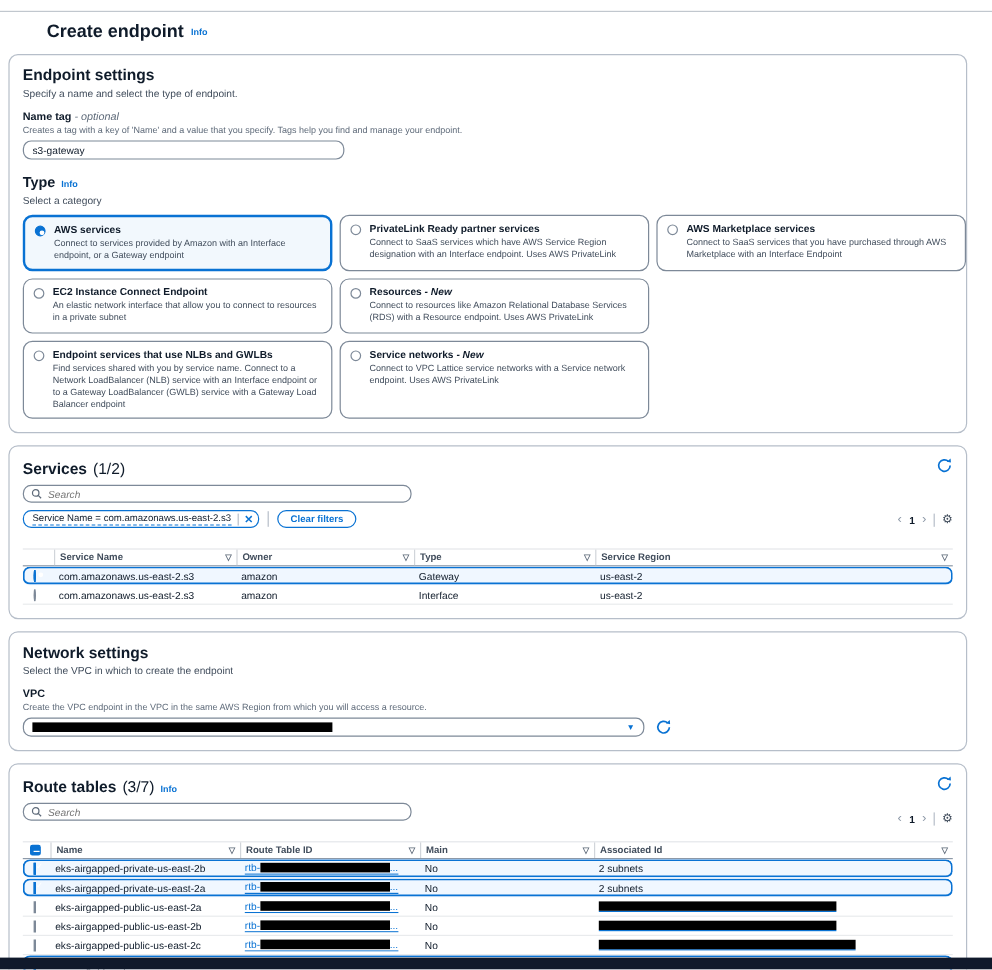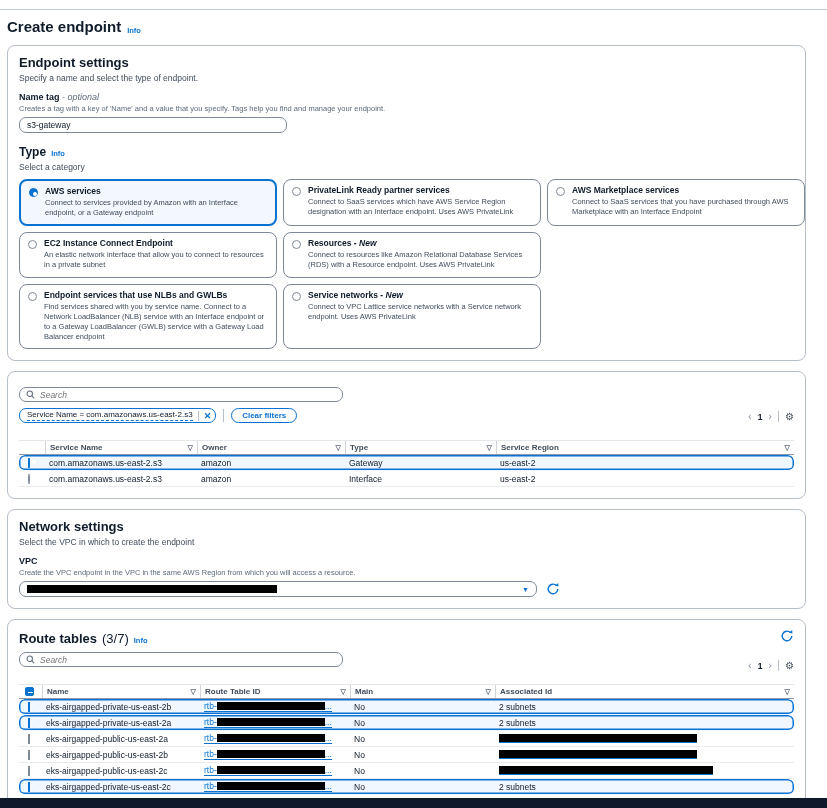--- a/index.html
+++ b/index.html
@@ -1,21 +1,21 @@
 <!DOCTYPE html>
 <html><head>
 <meta charset="utf-8">
 <style>
   * { margin:0; padding:0; box-sizing:border-box; }
   html,body { width:827px; height:808px; background:#fff; overflow:hidden;
     font-family:"Liberation Sans", sans-serif; color:#0f1b2a; }
   .hairline { border-top:1px solid #c1c7ce; margin-top:9px; }
   .content { padding:8px 7px 0 7px; width:813px; }
 
-  .page-title-row { display:flex; align-items:flex-end; gap:6px; }
+  .page-title-row { display:flex; align-items:center; gap:6px;margin-left:32px; }
   .page-title { font-size:15px; font-weight:bold; }
   .info-link { color:#0972d3; font-size:7.5px; font-weight:bold; cursor:pointer; }
   .page-subtitle { font-size:8.5px; color:#0f1b2a; margin-top:3px; }
 
   .card { border:1px solid #b6bec9; border-radius:8px; background:#fff;
     padding:9px 11px 11px 11px; margin-top:10px; }
 
   .sec-title-row { display:flex; align-items:baseline; gap:5px; }
   .sec-title { font-size:13px; font-weight:bold; }
   .sec-count { font-size:13px; font-weight:normal; }
@@ -169,20 +169,30 @@
       </div>
       <div class="tile">
         <span class="tile-radio"></span>
         <div class="tile-title"><span>Service networks</span> <span class="new">- New</span></div>
         <div class="tile-desc">Connect to VPC Lattice service networks with a Service network endpoint. Uses AWS PrivateLink</div>
       </div>
     </div>
   </div>
 
   <div class="card">
+    <div class="sec-title-row">
+      <span class="sec-title">Services</span>
+      <span class="sec-count">(1/2)</span>
+      <span class="head-right">
+        <svg class="refresh-btn" viewBox="0 0 16 16">
+          <path d="M13.5 8a5.5 5.5 0 1 1-1.6-3.9" fill="none" stroke="#0972d3" stroke-width="1.6"></path>
+          <polygon points="13.9,1.2 14.2,5.1 10.3,4.3" fill="#0972d3"></polygon>
+        </svg>
+      </span>
+    </div>
     <div class="search-box">
       <svg width="9" height="9" viewBox="0 0 12 12">
         <circle cx="5" cy="5" r="3.6" fill="none" stroke="#5f6b7a" stroke-width="1.4"></circle>
         <line x1="7.8" y1="7.8" x2="11" y2="11" stroke="#5f6b7a" stroke-width="1.4"></line>
       </svg>
       <input type="text" placeholder="Search" style="">
     </div>
     <div class="filter-row">
       <span class="token">
         <span class="token-text">Service Name = com.amazonaws.us-east-2.s3</span>

